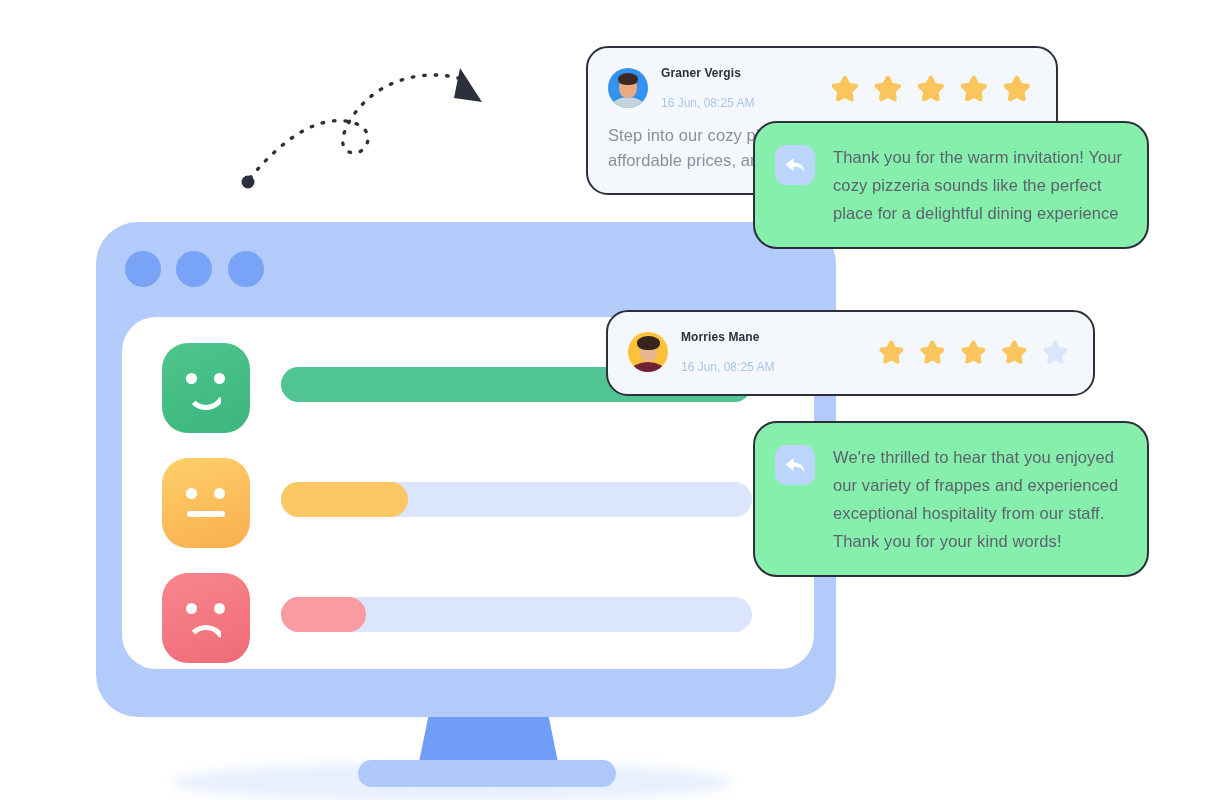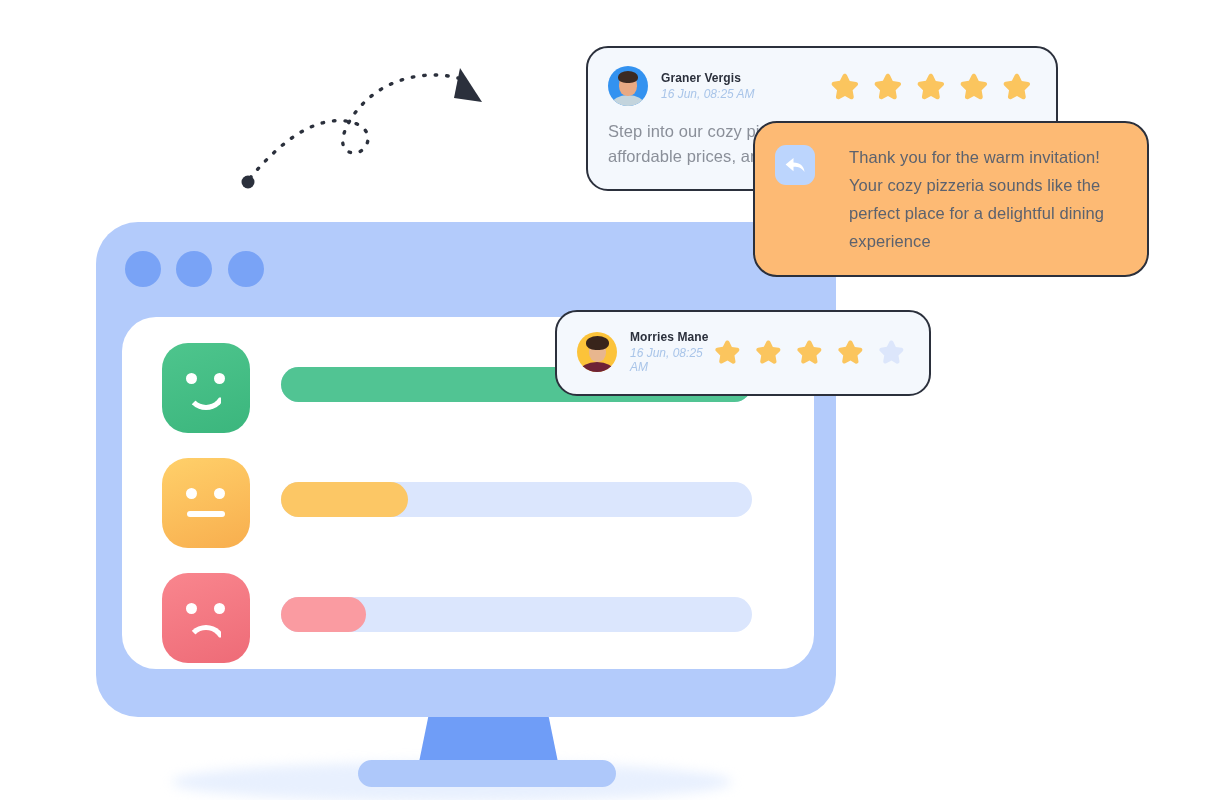--- a/index.html
+++ b/index.html
@@ -71,51 +71,51 @@
   .fill-happy   { background:#51c493; }
   .fill-neutral { background:#fcc765; }
   .fill-sad     { background:#fa9ba1; }
 
   
   .review-card {
     position:absolute; border:2.5px solid #2b303c;
     background:#f4f8fd; border-radius:22px; padding:18px 22px 20px 20px;
   }
   .rc-1 { left:586px; top:46px; width:472px; }
-  .rc-2 { left:555px; top:310px; width:376px; }
+  .rc-2 { left:606px; top:310px; width:489px; }
 
   .rc-head { display:flex; align-items:center; }
   .avatar {
     width:40px; height:40px; border-radius:50%; flex:0 0 40px;
     position:relative; overflow:hidden; margin-right:13px;
   }
   .av-blue { background:#3392f0; }
   .av-yellow { background:#fcc33a; }
   .av-hair { position:absolute; border-radius:50% 50% 42% 42%; }
   .av-face { position:absolute; border-radius:46%; }
   .av-body { position:absolute; border-radius:50% 50% 0 0; }
 
   .rc-meta { flex:1 1 auto; }
   .rc-name { font-size:12px; font-weight:bold; color:#2b303c; letter-spacing:.1px; }
-  .rc-time { font-size:12px; color:#a9c5e9; margin-top:2px;font-style:italic; }
+  .rc-time { font-size:12px; color:#a9c5e9; margin-top:16px; }
 
   .stars { display:flex; align-items:center; gap:9px; margin-left:auto; }
   .star { width:34px; height:33px; display:block; }
   .rc-2 .star { width:31px; height:30px; }
   .rc-2 .stars { gap:10px; }
 
   .rc-text {
     margin-top:13px; font-size:16.5px; line-height:25px;
     color:#8a8f99; letter-spacing:.1px;
   }
 
   
   .reply-card {
-    position:absolute; border:2.5px solid #2b303c; background:#fdba74;
-    border-radius:24px; padding:20px 22px 20px 20px; display:flex;gap:16px;
+    position:absolute; border:2.5px solid #2b303c; background:#86efac;
+    border-radius:24px; padding:20px 22px 20px 20px; display:flex;
   }
   .rp-1 { left:753px; top:121px; width:396px; }
   .rp-2 { left:753px; top:421px; width:396px; }
   .reply-icon {
     width:40px; height:40px; border-radius:11px; background:#bcd5fd;
     flex:0 0 40px; margin-right:18px; margin-top:2px;
     display:flex; align-items:center; justify-content:center;
   }
   .reply-text { font-size:16.5px; line-height:28px; color:#5c626e; letter-spacing:.1px; }
 
@@ -249,14 +249,22 @@
           <svg viewBox="0 0 32 27" class="star">
             <path d="M16 1.6 c.9 0 1.5 .6 1.9 1.4 l2.6 5.3 5.9 .9 c.9 .1 1.6 .7 1.8 1.5 .2 .8 -.1 1.6 -.7 2.2 l-4.3 4.2 1 5.9 c.2 .9 -.2 1.7 -.9 2.2 -.7 .5 -1.5 .5 -2.3 .1 L16 22.4 l-5.3 2.8 c-.8 .4 -1.6 .4 -2.3 -.1 -.7 -.5 -1.1 -1.3 -.9 -2.2 l1 -5.9 -4.3 -4.2 c-.6 -.6 -.9 -1.4 -.7 -2.2 .2 -.8 .9 -1.4 1.8 -1.5 l5.9 -.9 2.6 -5.3 c.4 -.8 1 -1.4 1.9 -1.4 Z" fill="#fbc55e"></path>
           </svg>
           <svg viewBox="0 0 32 27" class="star">
             <path d="M16 1.6 c.9 0 1.5 .6 1.9 1.4 l2.6 5.3 5.9 .9 c.9 .1 1.6 .7 1.8 1.5 .2 .8 -.1 1.6 -.7 2.2 l-4.3 4.2 1 5.9 c.2 .9 -.2 1.7 -.9 2.2 -.7 .5 -1.5 .5 -2.3 .1 L16 22.4 l-5.3 2.8 c-.8 .4 -1.6 .4 -2.3 -.1 -.7 -.5 -1.1 -1.3 -.9 -2.2 l1 -5.9 -4.3 -4.2 c-.6 -.6 -.9 -1.4 -.7 -2.2 .2 -.8 .9 -1.4 1.8 -1.5 l5.9 -.9 2.6 -5.3 c.4 -.8 1 -1.4 1.9 -1.4 Z" fill="#dce6fb"></path>
           </svg>
         </div>
     </div>
   </div>
 
+  <div class="reply-card rp-2">
+    <div class="reply-icon">
+      <svg width="22" height="20" viewBox="0 0 22 20">
+        <path d="M9.5 3 L9.5 7.5 C16 7.6 20 11 20.5 17 C17.6 12.6 14 11.6 9.5 11.7 L9.5 16.2 L1.6 9.6 Z" fill="#ffffff"></path>
+      </svg>
+    </div>
+    <div class="reply-text">We're thrilled to hear that you enjoyed our variety of frappes and experienced exceptional hospitality from our staff. Thank you for your kind words!</div>
+  </div>
 
 </div>
 
 </body></html>

